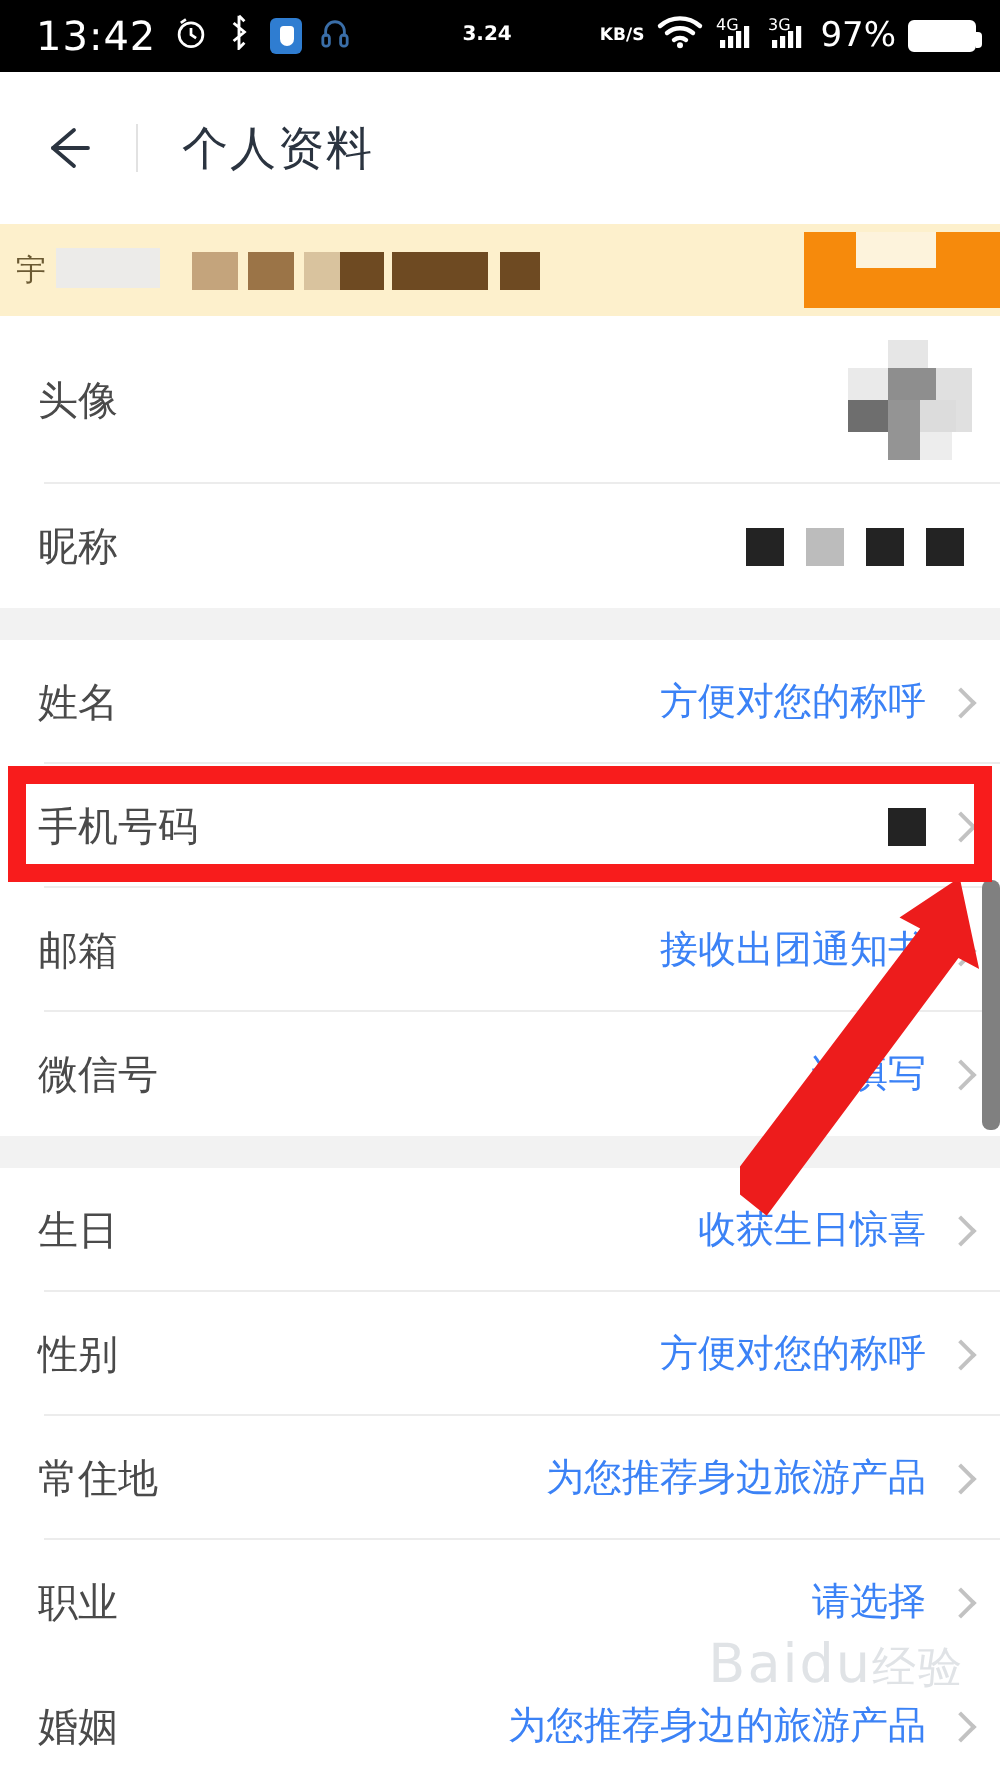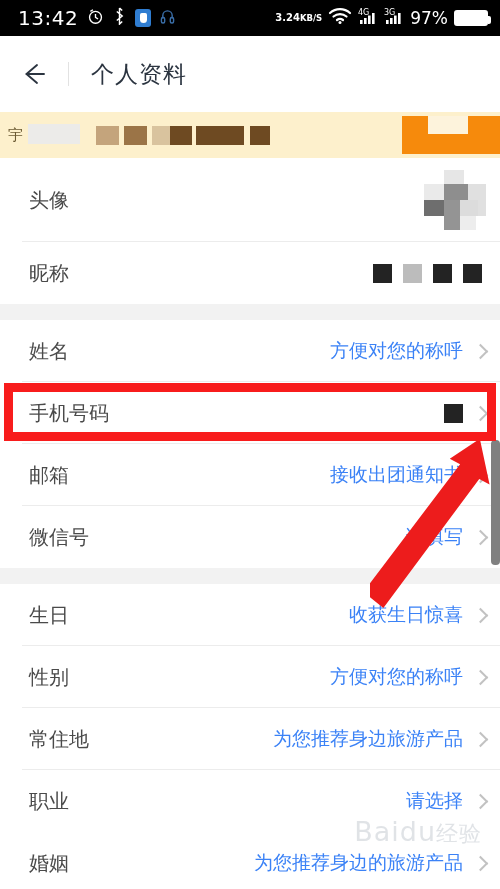--- a/index.html
+++ b/index.html
@@ -15,21 +15,21 @@
   .statusbar{
     height:36px; background:#000; color:#fff;
     display:flex; align-items:center; justify-content:space-between;
     padding:0 12px 0 18px;
   }
   .sb-left{ display:flex; align-items:center; gap:9px; }
   .sb-time{ font-size:20px; letter-spacing:.5px; }
   .sb-right{ display:flex; align-items:center; gap:6px; }
   .sb-speed{ display:flex; flex-direction:row; align-items:center;
     line-height:.95; font-size:10px; font-weight:bold; }
-  .sb-speed .u{ font-size:8.5px; }
+  .sb-speed .u{ font-size:8.5px;padding-left:44px; }
   .sb-batt-txt{ font-size:17px; }
   .batt{
     width:34px; height:16px; border:2px solid #fff; border-radius:3px;
     position:relative; background:#fff;
   }
   .batt:after{ content:""; position:absolute; right:-5px; top:4px;
     width:3px; height:8px; background:#fff; border-radius:0 2px 2px 0; }
   .ico-shield{ width:16px;height:18px;background:#2f7dd1;border-radius:3px;
     display:flex;align-items:center;justify-content:center; }
   .ico-shield i{ display:block;width:7px;height:10px;background:#fff;
@@ -58,21 +58,21 @@
   .promo-btn .notch{
     position:absolute; left:26px; top:0; width:40px; height:18px;
     background:#fdf3dc;
   }
 
   
   .section{ background:#fff; }
   .gap{ height:16px; background:#f2f2f2; }
   .row{
     height:auto; min-height:62px; display:flex; align-items:center;
-    justify-content:space-between; padding:0 14px 0 29px;
+    justify-content:space-between; padding:0 14px 0 19px;
     position:relative; background:#fff; cursor:pointer;
   }
   .row.tall{ min-height:84px; }
   .row:after{
     content:""; position:absolute; left:22px; right:0; bottom:0;
     height:1px; background:#ececec;
   }
   .row.nodiv:after{ display:none; }
   .row-label{ font-size:20px; color:#4a4a4a; }
   .row-right{ display:flex; align-items:center; gap:10px; }

